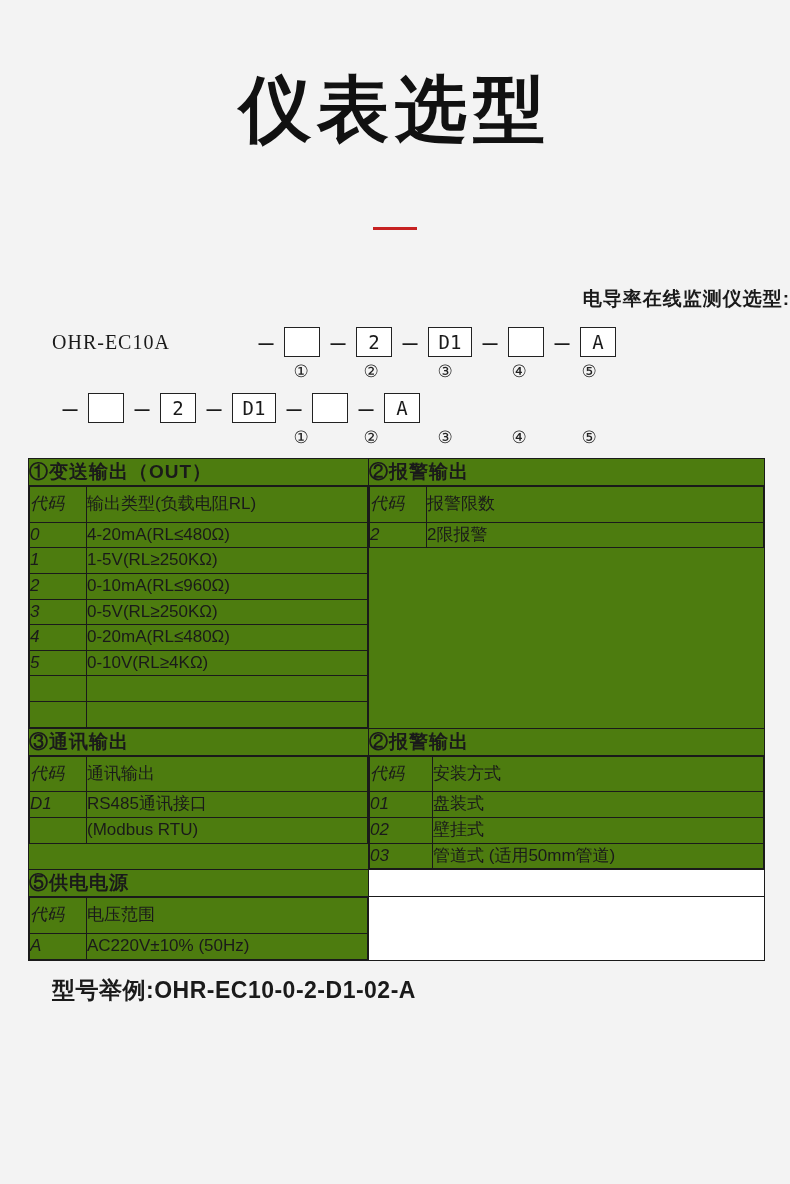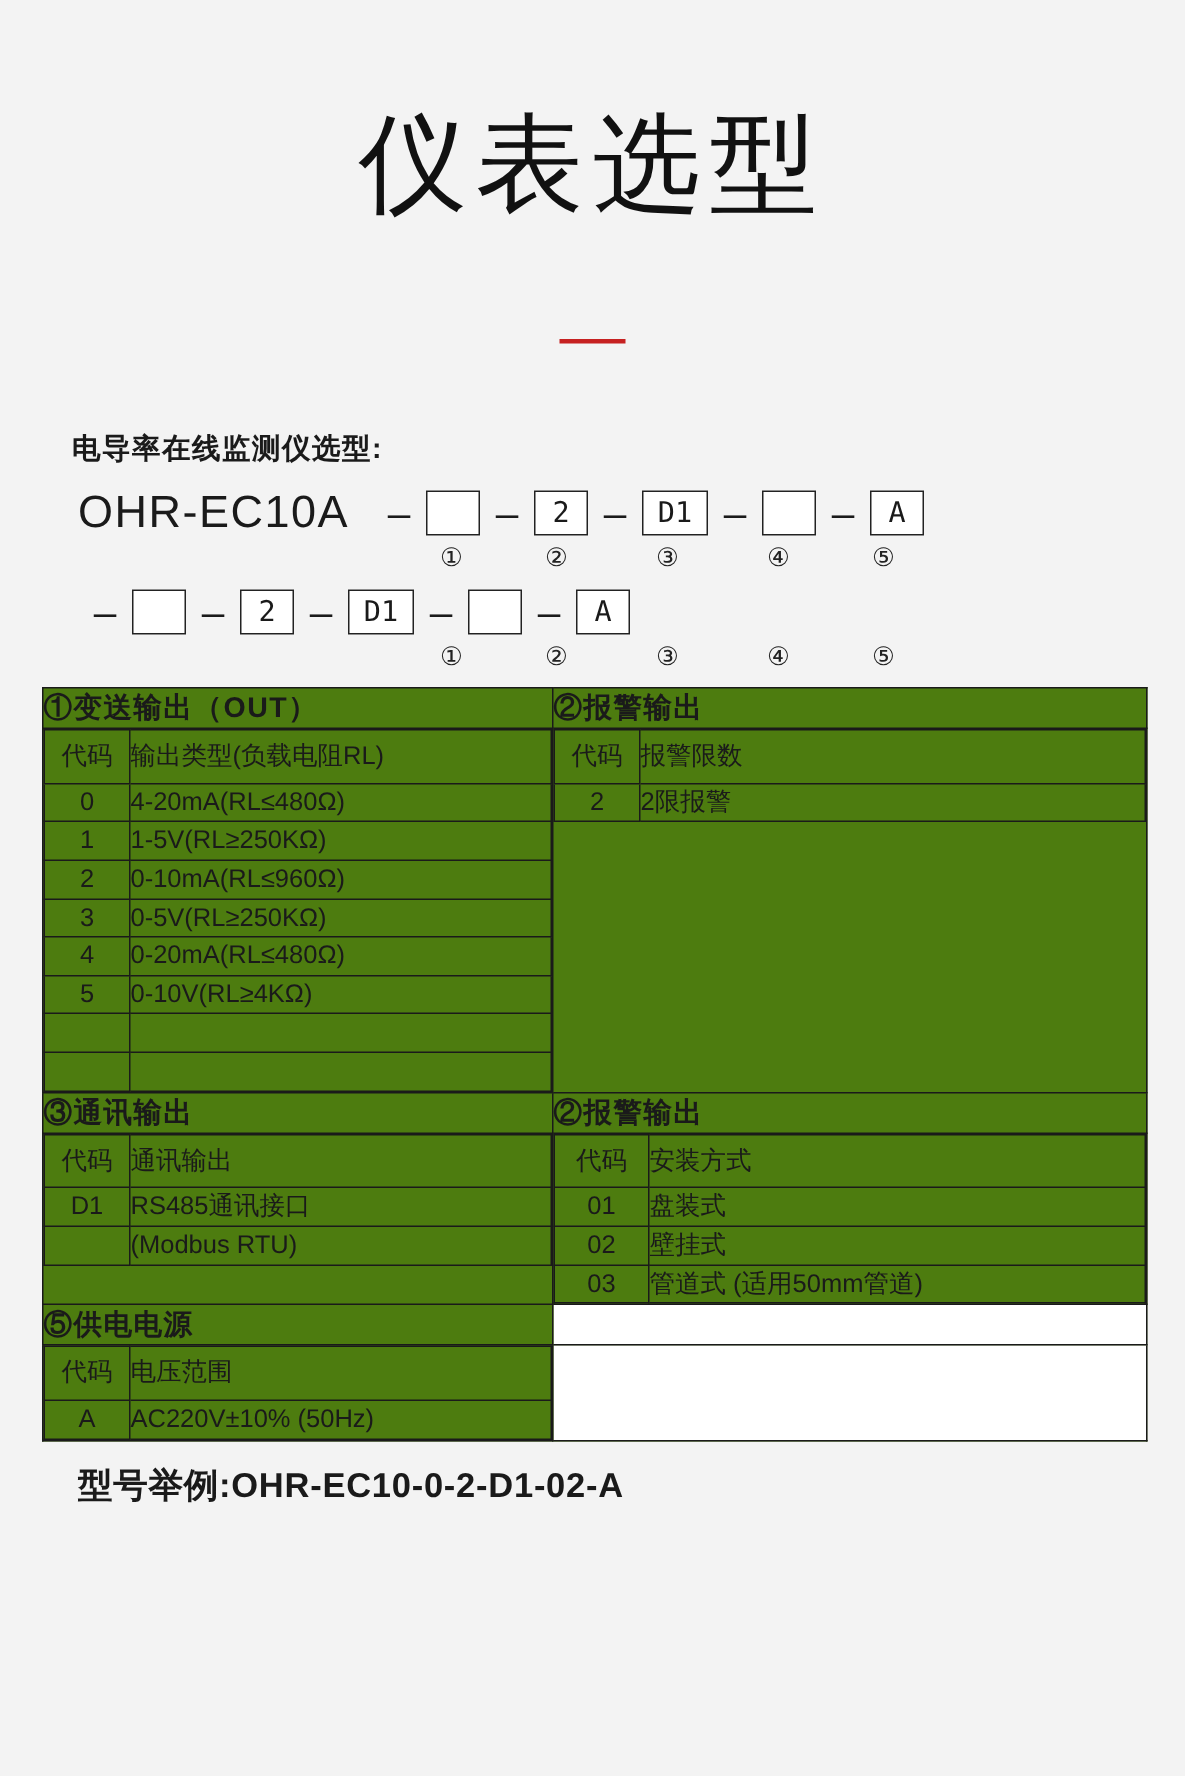--- a/index.html
+++ b/index.html
@@ -12,21 +12,21 @@
     background: #f3f3f3;
     font-family: "Liberation Sans", sans-serif;
     color: #1a1a1a;
     position: relative;
     overflow: hidden;
   }
 
   .page-title {
     text-align: center;
     font-size: 72px;
-    font-weight: normal;
+    font-weight: bold;
     letter-spacing: 6px;
     margin-top: 62px;
     color: #111;
     font-family: "DejaVu Sans", sans-serif;
   }
 
   .divider-wrap {
     text-align: center;
     margin-top: 58px;
   }
@@ -35,34 +35,35 @@
     width: 44px;
     height: 3px;
     background: #c62121;
   }
 
   .subtitle {
     margin: 52px 0 0 48px;
     font-size: 19px;
     font-weight: bold;
     letter-spacing: 1px;
+    text-align: right;
   }
 
   
   .code-block {
     margin: 14px 0 0 52px;
   }
   .code-row {
     display: flex;
     align-items: center;
     height: 32px;
   }
   .code-row .model {
-    font-family: Liberation Sans, sans-serif;
-    font-size: 30px;
+    font-family: Liberation Serif, serif;
+    font-size: 20px;
     letter-spacing: 1px;
     width: 196px;
     white-space: nowrap;
   }
   .dash {
     font-family: "DejaVu Sans Mono", monospace;
     font-size: 25px;
     width: 36px;
     text-align: center;
   }
@@ -126,22 +127,22 @@
     table-layout: fixed;
   }
   .sub-tbl td {
     border: none;
     font-size: 17px;
     padding: 3px 6px;
     line-height: 1.45;
   }
   .sub-tbl td.code {
     width: 56px;
-    text-align: center;
     border-right: 1.5px solid #1a1a1a;
+    font-style: italic;
   }
   .sub-tbl td.code.w2 {
     width: 62px;
   }
   .sub-tbl tr.head td {
     padding-top: 5px;
     padding-bottom: 5px;
   }
   .sub-tbl tr.head td.code {
     border-bottom: none;

